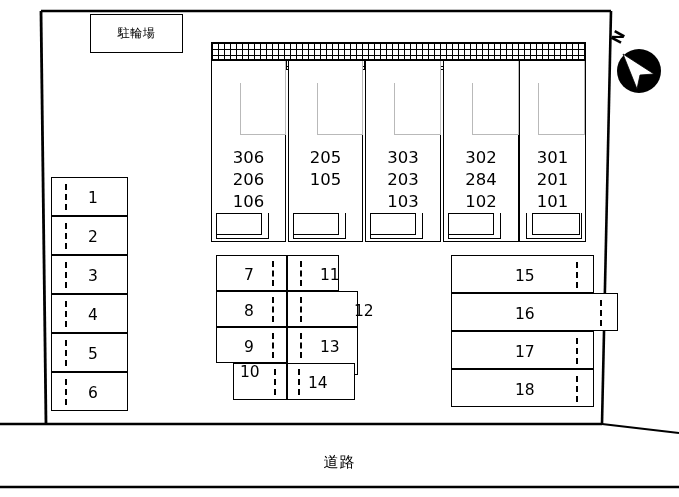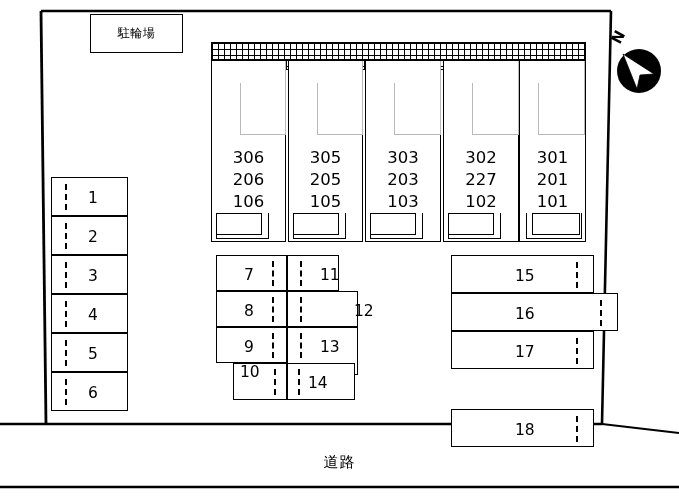--- a/index.html
+++ b/index.html
@@ -196,21 +196,20 @@
         <div>106</div>
       </div>
       <div class="entrance" style="left:4px; top:152px; width:46px; height:22px;"></div>
       <div class="entrance-lip" style="left:4px; top:152px; width:53px; height:26px;"></div>
     </div>
 
     <div class="unit" style="left:77px; top:18px; width:75px; height:182px;">
       <div class="unit-inner" style="left:28px; top:22px; width:22px; height:52px;"></div>
       <div class="unit-inner2" style="left:50px; top:0px;  width:24px; height:74px;"></div>
       <div class="unit-nums" style="top:86px;">
-        <div>305</div>
         <div>205</div>
         <div>105</div>
       </div>
       <div class="entrance" style="left:4px; top:152px; width:46px; height:22px;"></div>
       <div class="entrance-lip" style="left:4px; top:152px; width:53px; height:26px;"></div>
     </div>
 
     <div class="unit" style="left:154px; top:18px; width:76px; height:182px;">
       <div class="unit-inner" style="left:28px; top:22px; width:22px; height:52px;"></div>
       <div class="unit-inner2" style="left:50px; top:0px;  width:25px; height:74px;"></div>
@@ -221,21 +220,21 @@
       </div>
       <div class="entrance" style="left:4px; top:152px; width:46px; height:22px;"></div>
       <div class="entrance-lip" style="left:4px; top:152px; width:53px; height:26px;"></div>
     </div>
 
     <div class="unit" style="left:232px; top:18px; width:76px; height:182px;">
       <div class="unit-inner" style="left:28px; top:22px; width:22px; height:52px;"></div>
       <div class="unit-inner2" style="left:50px; top:0px;  width:25px; height:74px;"></div>
       <div class="unit-nums" style="top:86px;">
         <div>302</div>
-        <div>227</div>
+        <div>284</div>
         <div>102</div>
       </div>
       <div class="entrance" style="left:4px; top:152px; width:46px; height:22px;"></div>
       <div class="entrance-lip" style="left:4px; top:152px; width:53px; height:26px;"></div>
     </div>
 
     <div class="unit" style="left:308px; top:18px; width:67px; height:182px;">
       <div class="unit-inner" style="left:18px; top:22px; width:22px; height:52px;"></div>
       <div class="unit-inner2" style="left:40px; top:0px;  width:25px; height:74px;"></div>
       <div class="unit-nums" style="top:86px;">
@@ -312,21 +311,21 @@
     <span class="stall-dash" style="right:15px; top:6px; height:26px;"></span>
   </div>
   <div class="stall" style="left:451px; top:293px; width:167px; height:38px;">
     <span class="stall-num" style="left:63px; top:13px;">16</span>
     <span class="stall-dash" style="right:15px; top:6px; height:26px;"></span>
   </div>
   <div class="stall" style="left:451px; top:331px; width:143px; height:38px;">
     <span class="stall-num" style="left:63px; top:13px;">17</span>
     <span class="stall-dash" style="right:15px; top:6px; height:26px;"></span>
   </div>
-  <div class="stall" style="left:451px; top:369px; width:143px; height:38px;margin-top:40px;">
+  <div class="stall" style="left:451px; top:369px; width:143px; height:38px;">
     <span class="stall-num" style="left:63px; top:13px;">18</span>
     <span class="stall-dash" style="right:15px; top:6px; height:26px;"></span>
   </div>
 
   <div id="road-label" class="ctext">道路</div>
 
   <div id="compass-n">N</div>
   <svg id="compass" class="abs" viewBox="0 0 46 46" xmlns="http://www.w3.org/2000/svg">
     <circle cx="23" cy="23" r="22" fill="#000"></circle>
 

